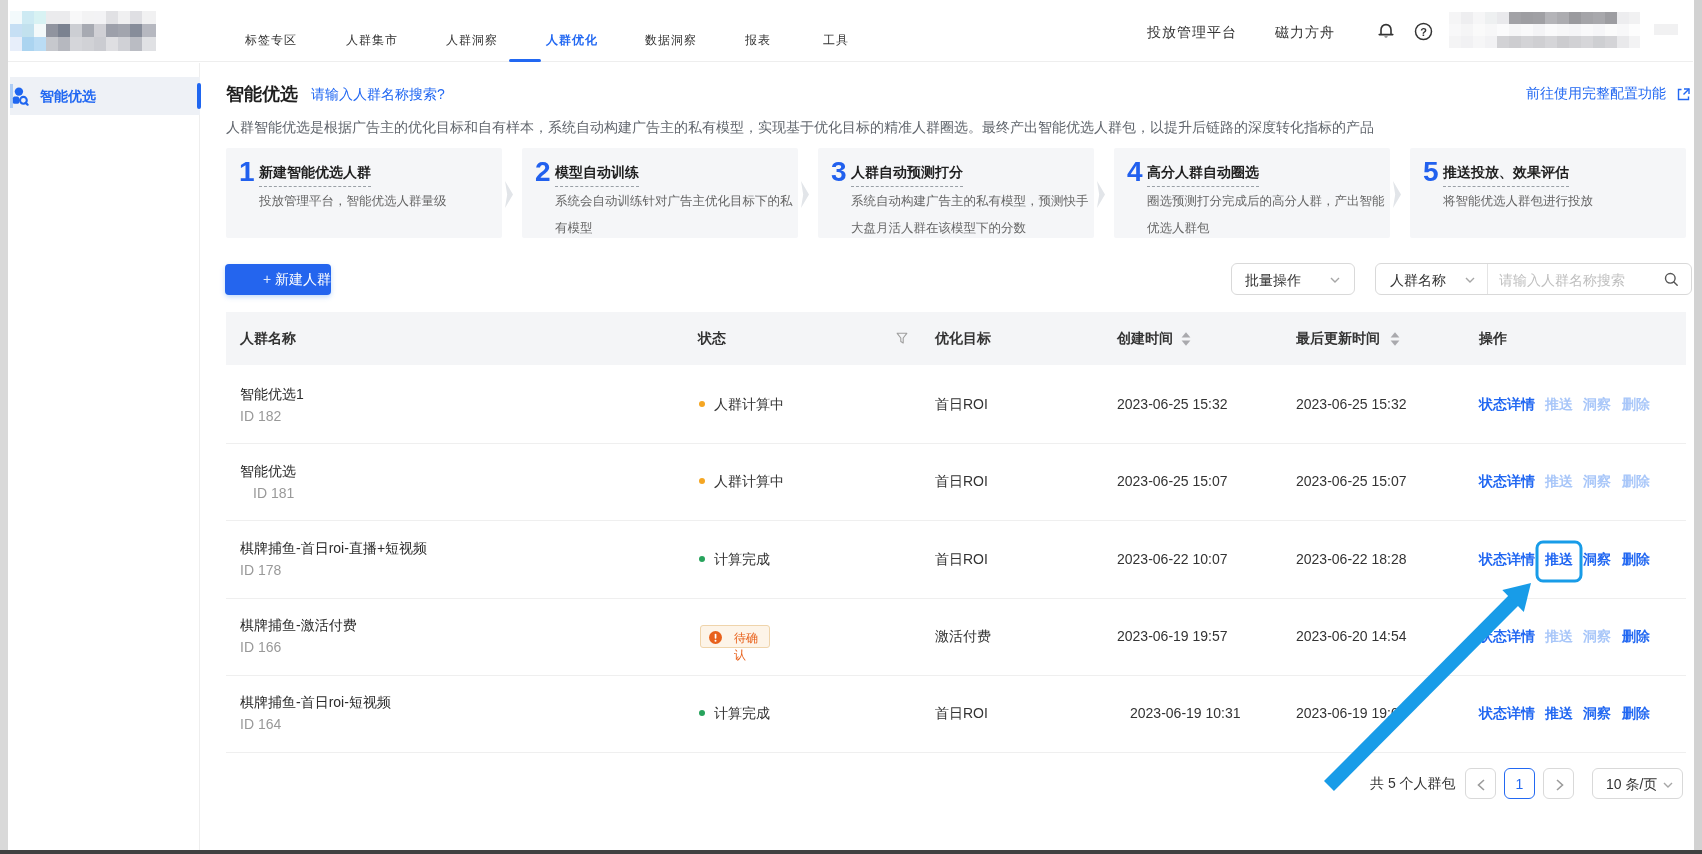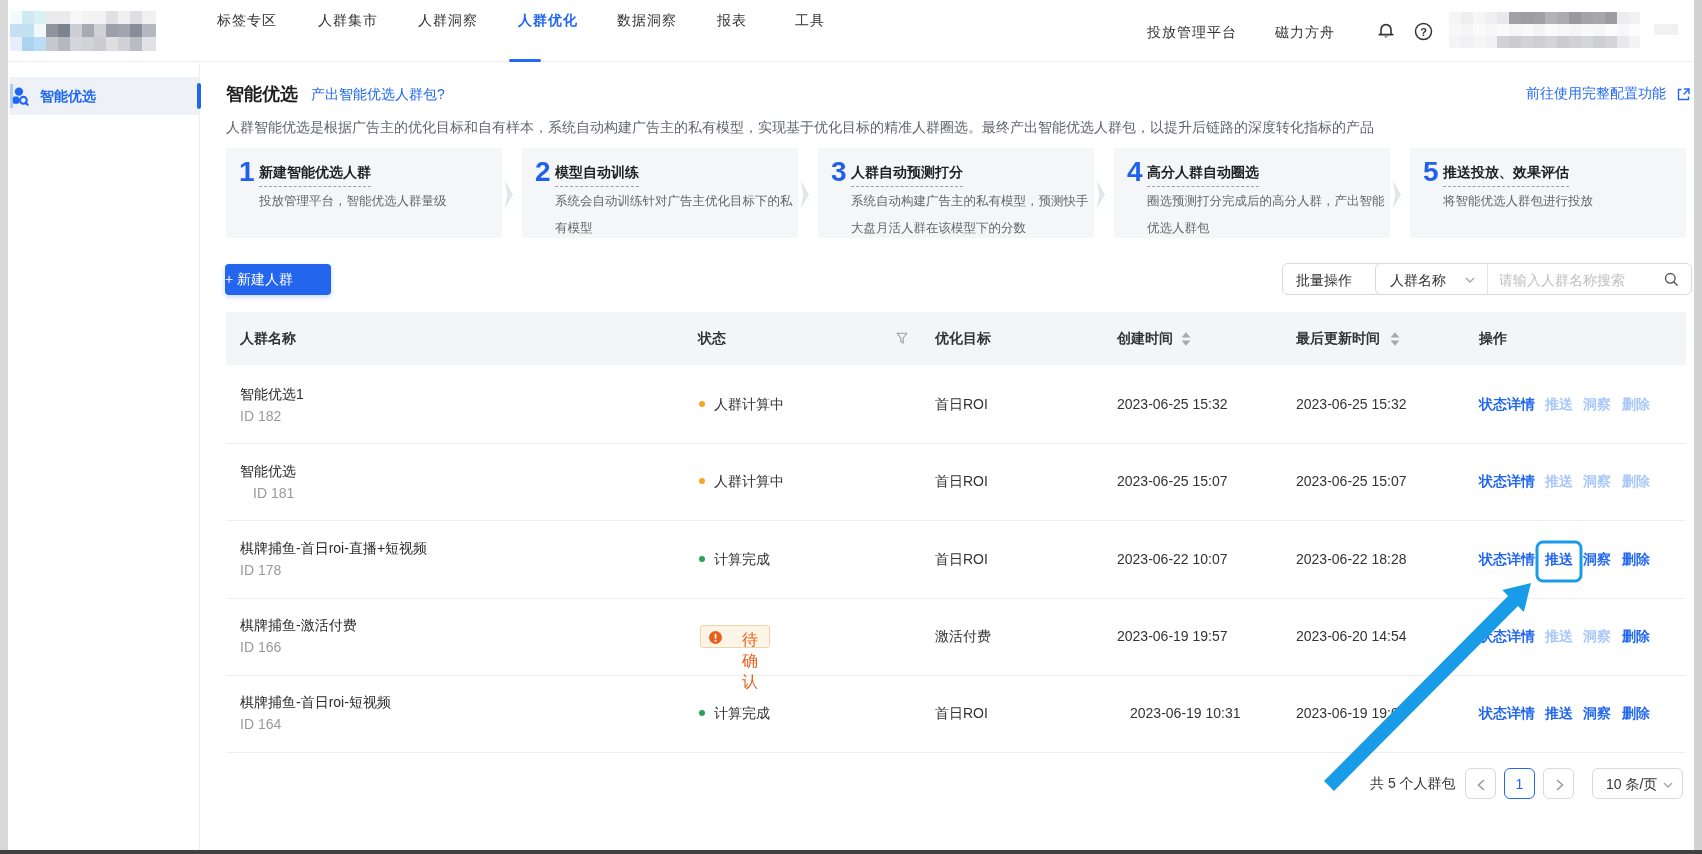--- a/index.html
+++ b/index.html
@@ -6,65 +6,65 @@
   * { margin:0; padding:0; box-sizing:border-box; }
   html,body { width:1702px; height:854px; overflow:hidden; }
   body { font-family:"Liberation Sans", sans-serif; background:#fff; position:relative; color:#333; }
   .abs { position:absolute; }
   
   #leftstrip { left:0; top:0; width:8px; height:850px; background:#d9d9d9; }
   #scrollbar { left:1694px; top:0; width:8px; height:850px; background:#d2d2d2; }
   #bottombar { left:0; top:850px; width:1702px; height:4px; background:#414141; }
   
   #header { left:8px; top:0; width:1685px; height:62px; background:#fff; border-bottom:1px solid #eeeeee; }
-  .nav { position:absolute; top:12px; font-size:14px; color:#333; letter-spacing:1px; }
+  .nav { position:absolute; top:32px; font-size:12px; color:#333; letter-spacing:1px;margin-left:28px; }
   .nav.active { color:#2268f2; font-weight:bold; }
   #navline { left:509px; top:59px; width:32px; height:3px; background:#2268f2; border-radius:2px; }
   .hr-item { position:absolute; top:24px; font-size:14px; color:#333; letter-spacing:1px; }
   
   #sidebar { left:8px; top:63px; width:192px; height:787px; background:#fff; border-right:1px solid #eeeeee; }
   #sideactive { left:10px; top:77px; width:190px; height:38px; background:#eef1f6; }
   #sidebluebar { left:197px; top:83px; width:4px; height:26px; background:#1f66f0; border-radius:2px; }
   #sidetext { left:40px; top:88px; font-size:14px; font-weight:bold; color:#2268f2; }
   
   #pgtitle { left:226px; top:82px; font-size:18px; font-weight:bold; color:#1f1f1f; }
   #howto { left:311px; top:86px; font-size:14px; color:#2268f2; }
   #fulllink { left:1526px; top:85px; font-size:14px; color:#2268f2; }
   #desc { left:226px; top:119px; font-size:14px; color:#61666d; }
   
   .card { position:absolute; top:148px; width:276px; height:90px; background:#f5f6f8; border-radius:2px; }
   .card .num { position:absolute; left:13px; top:10px; font-size:28px; line-height:28px; font-weight:bold; color:#2160ee; }
   .card .ctitle { position:absolute; left:33px; top:16px; font-size:14px; font-weight:bold; color:#1f1f1f; border-bottom:1px dashed #9aa0a6; padding-bottom:4px; }
   .card .cdesc { position:absolute; left:33px; top:40px; width:238px; font-size:12.5px; line-height:27px; color:#666; }
   .chev { position:absolute; top:181px; width:8px; height:27px; filter:blur(0.7px); }
   
-  #newbtn { left:225px; top:264px; width:106px; height:31px; background:#2465ee; border-radius:4px; color:#fff; font-size:14px; text-align:left; line-height:31px; box-shadow:0 2px 5px rgba(120,175,240,.45); }
+  #newbtn { left:225px; top:264px; width:106px; height:31px; background:#2465ee; border-radius:4px; color:#fff; font-size:14px; text-align:right; line-height:31px; box-shadow:0 2px 5px rgba(120,175,240,.45); }
   .selbox { position:absolute; top:263px; height:32px; border:1px solid #d9d9d9; border-radius:6px; background:#fff; }
-  #bulk { left:1282px; width:112px; }
+  #bulk { left:1231px; width:124px; }
   #bulk .t { position:absolute; left:13px; top:8px; font-size:14px; color:#333; }
   #searchgrp { left:1375px; width:317px; }
   #sg-name { position:absolute; left:14px; top:8px; font-size:14px; color:#333; }
   #sg-div { position:absolute; left:111px; top:0px; width:1px; height:30px; background:#e4e4e4; }
   #sg-ph { position:absolute; left:123px; top:8px; font-size:14px; color:#bfbfbf; }
   .chevdn { position:absolute; width:10px; height:6px; }
   
   #thead { left:226px; top:312px; width:1460px; height:53px; background:#f4f5f7; }
   .th { position:absolute; font-size:14px; font-weight:bold; color:#333; top:330px; }
   .rowline { position:absolute; left:226px; width:1460px; height:1px; background:#efefef; }
   .cellname { position:absolute; font-size:14px; color:#2b2b2b; }
   .cellid { position:absolute; font-size:14px; color:#999; }
   .cell { position:absolute; font-size:14px; color:#333; }
   .dot { position:absolute; width:6px; height:6px; border-radius:50%; }
   .lnk { font-size:14px; color:#2268f2; }
   .lnk.dis { color:#a9c7f9; }
   .ops { position:absolute; left:1479px; font-size:14px; }
   .ops span { margin-right:0; }
   
   #tag { position:absolute; left:700px; top:625px; width:70px; height:23px; background:#fdf4e8; border:1px solid #efd4ab; border-radius:3px; }
-  #tag .txt { position:absolute; left:41px; top:4px; font-size:16px; color:#e8611c; }
+  #tag .txt { position:absolute; left:33px; top:4px; font-size:12px; color:#e8611c; }
   
   #total { left:1370px; top:775px; font-size:14px; color:#333; }
   .pgbtn { position:absolute; top:768px; width:31px; height:31px; border:1px solid #d9d9d9; border-radius:6px; background:#fff; }
   #pgsize { left:1592px; top:768px; width:91px; height:31px; border:1px solid #d9d9d9; border-radius:6px; background:#fff; }
   #pgsize .t { position:absolute; left:13px; top:7px; font-size:14px; color:#333; }
 </style>
 </head>
 <body>
 <div class="abs" id="header"></div>
 <div class="abs" id="leftstrip"></div>
@@ -188,21 +188,21 @@
 <div class="abs" style="left:10px;top:84px;width:3px;height:24px;background:#aecdf5;"></div>
 <svg class="abs" style="left:12px;top:87px" width="18" height="19" viewBox="0 0 18 19">
     <circle cx="6.9" cy="4.6" r="4.2" fill="#1f66f0"></circle>
     <rect x="0.9" y="9.6" width="6.2" height="7.2" rx="1.6" fill="#1f66f0"></rect>
     <circle cx="11.4" cy="13.3" r="3.4" fill="#eef1f6" stroke="#1f66f0" stroke-width="2.1"></circle>
     <line x1="13.8" y1="15.9" x2="15.6" y2="17.7" stroke="#1f66f0" stroke-width="2.2" stroke-linecap="round"></line>
   </svg>
 <div class="abs" id="sidetext">智能优选</div>
 
 <div class="abs" id="pgtitle">智能优选</div>
-<div class="abs" id="howto">产出智能优选人群包?</div>
+<div class="abs" id="howto">请输入人群名称搜索?</div>
 <div class="abs" id="fulllink">前往使用完整配置功能</div>
 <svg class="abs" style="left:1676px;top:87px" width="15" height="15" viewBox="0 0 15 15">
     <path d="M5.5 2.5 H2.5 V12.5 H12.5 V9.5" fill="none" stroke="#2268f2" stroke-width="1.4"></path>
     <path d="M8 2 H13 V7" fill="none" stroke="#2268f2" stroke-width="1.4"></path>
     <line x1="13" y1="2" x2="7.5" y2="7.5" stroke="#2268f2" stroke-width="1.4"></line>
   </svg>
 <div class="abs" id="desc">人群智能优选是根据广告主的优化目标和自有样本，系统自动构建广告主的私有模型，实现基于优化目标的精准人群圈选。最终产出智能优选人群包，以提升后链路的深度转化指标的产品</div>
 
 <div class="card" style="left:226px;">
   <div class="num">1</div>

